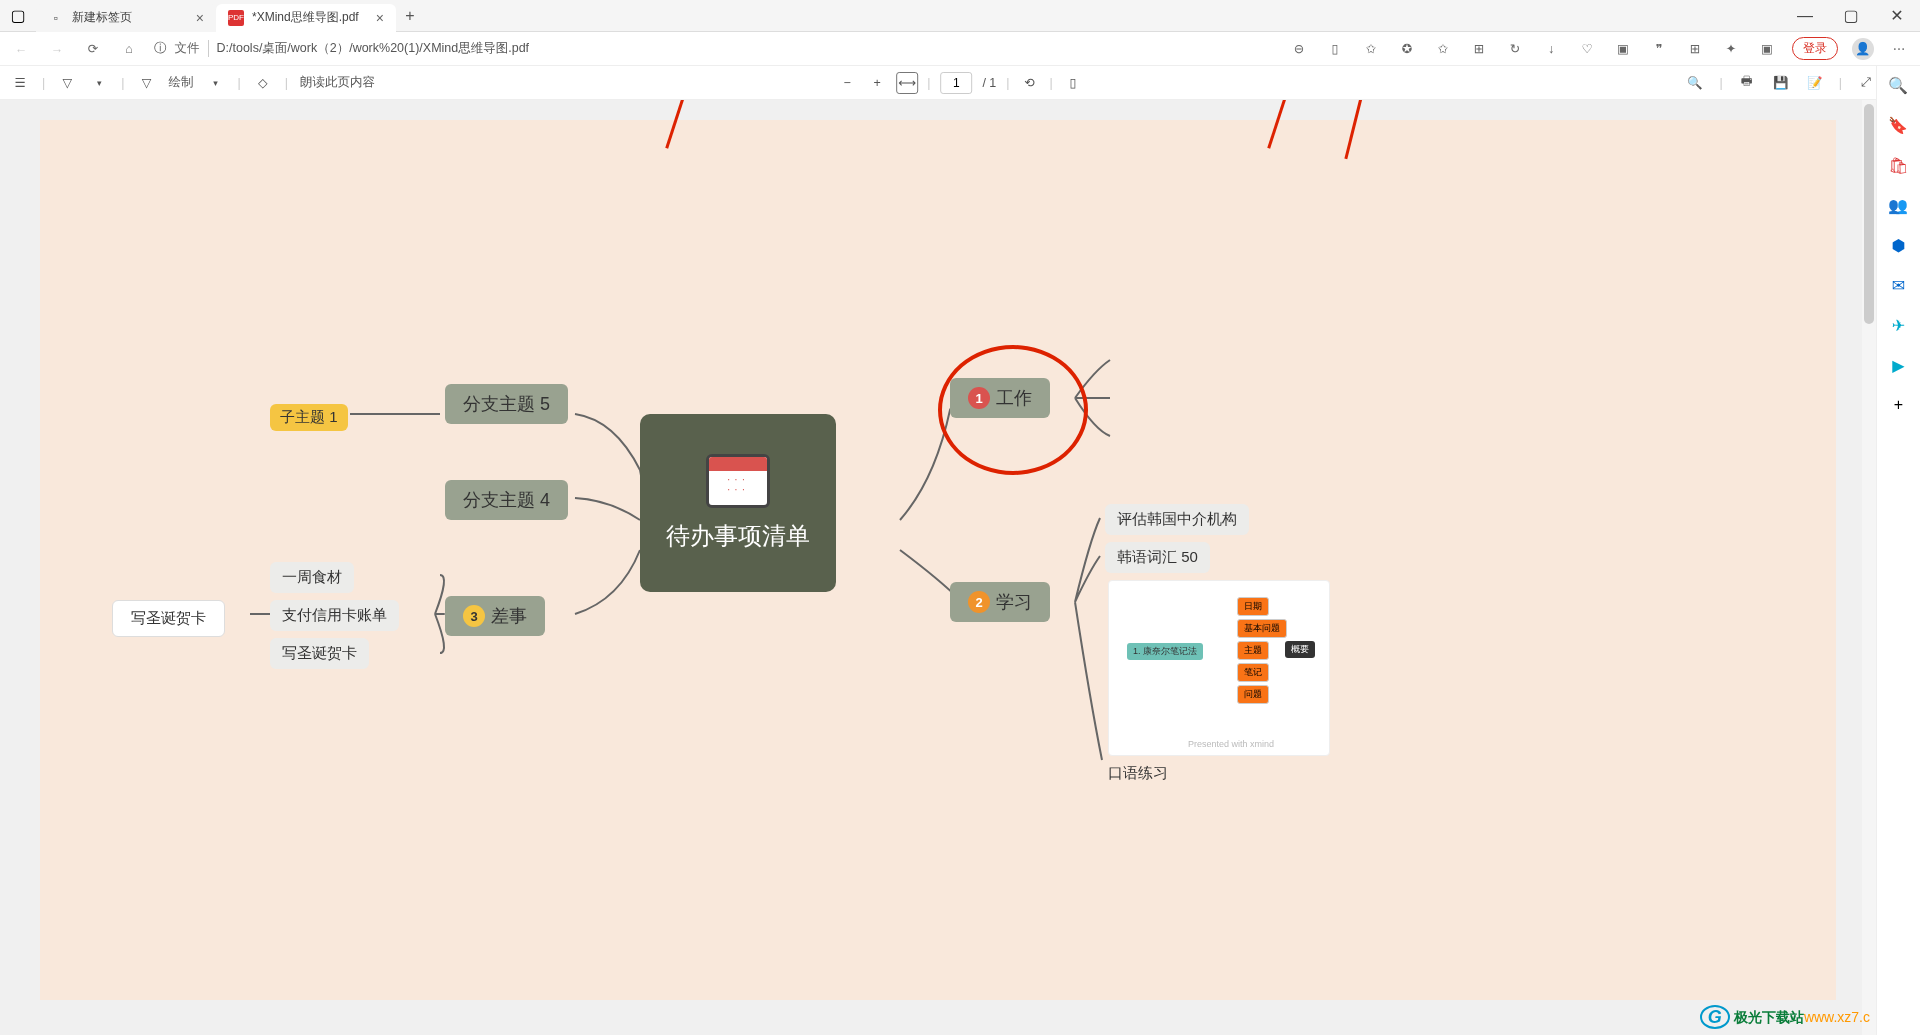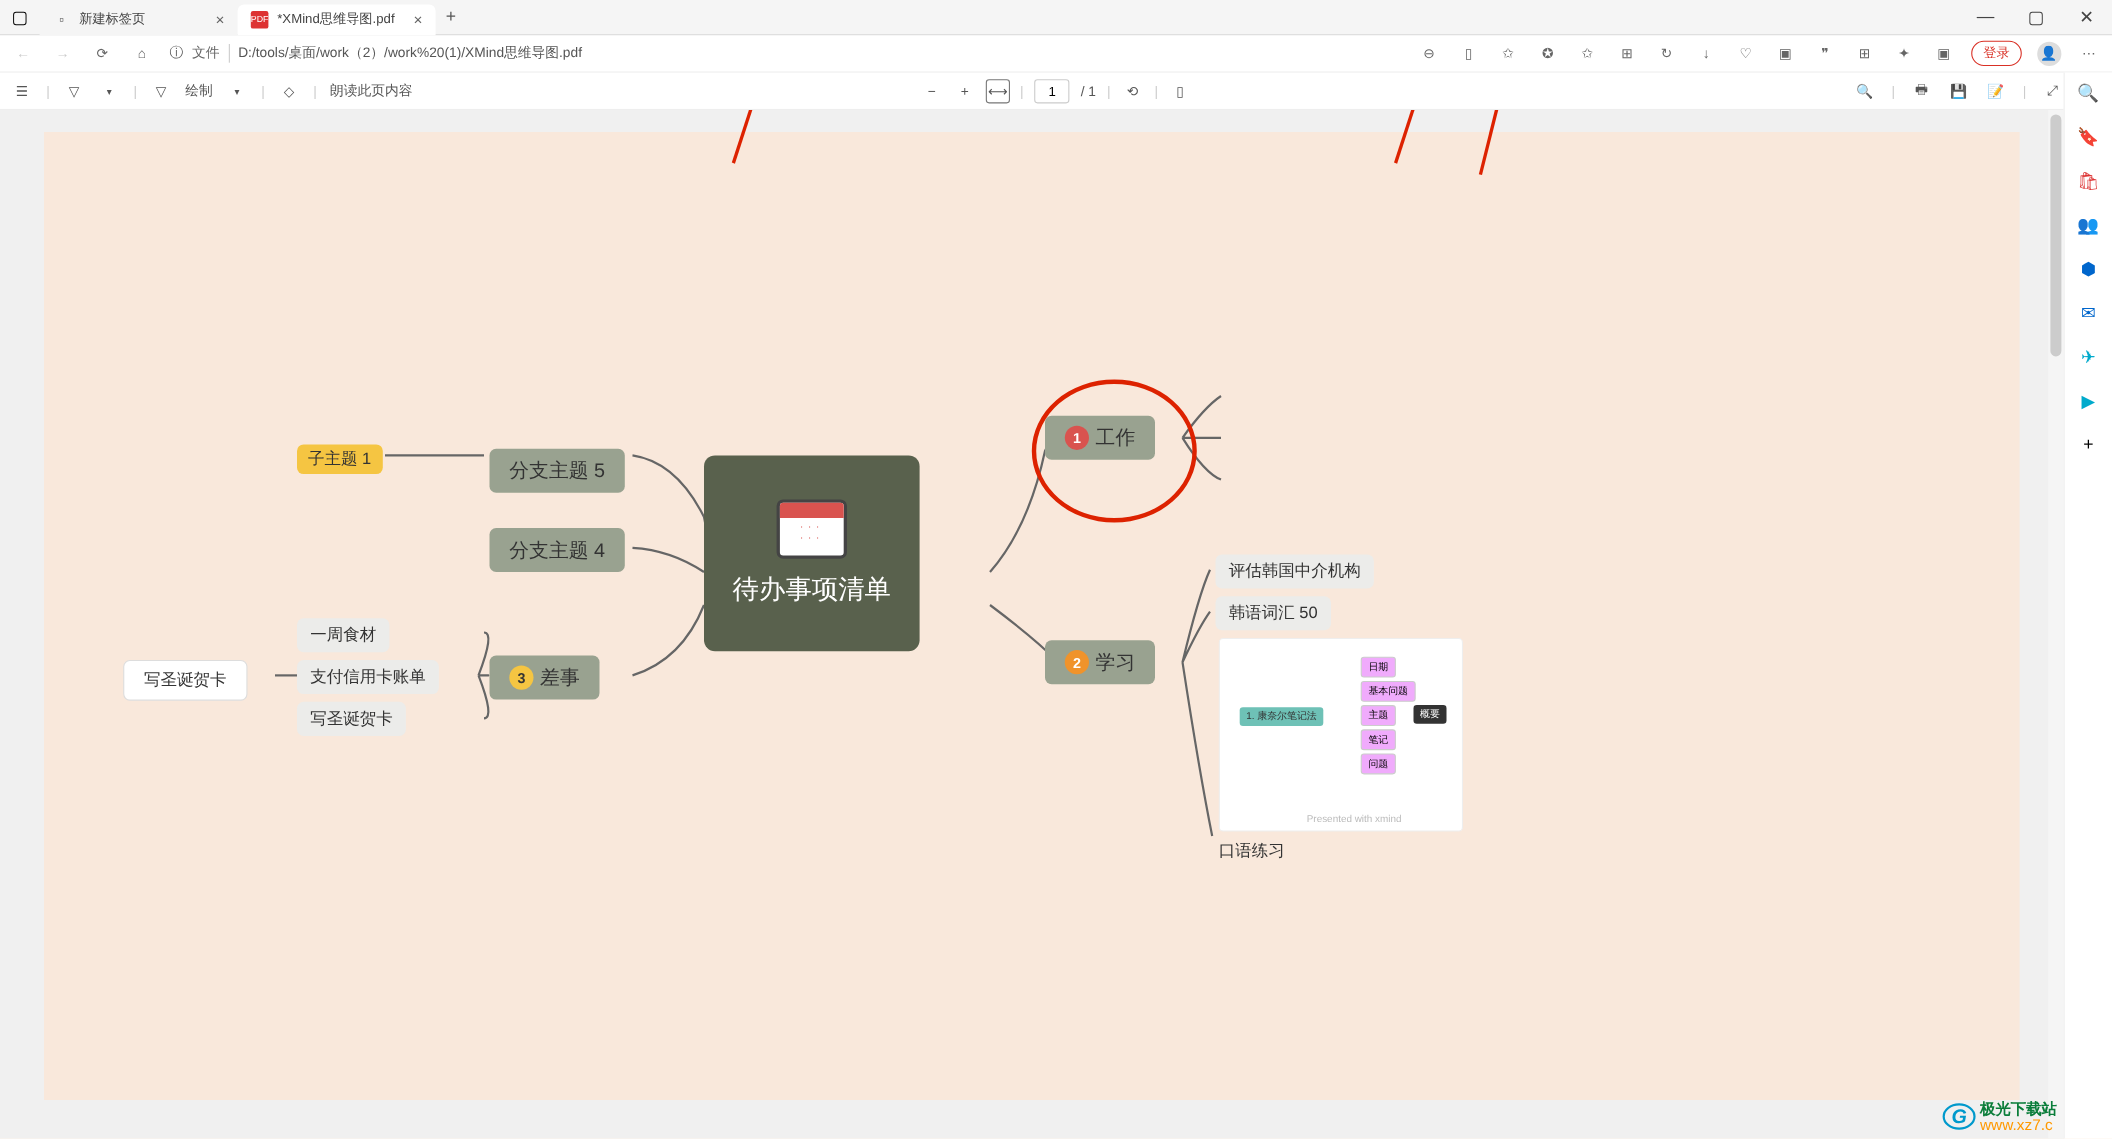--- a/index.html
+++ b/index.html
@@ -55,37 +55,37 @@
 .sub-node { background: #ececea; color: #333; font-size: 15px; padding: 6px 12px; }
 .yellow-node { background: #f5c542; color: #333; font-size: 15px; padding: 4px 10px; }
 .white-box { background: #fff; color: #333; font-size: 15px; border: 1px solid #ddd; }
 .dashed-group { position: absolute; border: 2px dashed #999; border-radius: 12px; padding: 10px; }
 .dashed-group .group-label { position: absolute; top: -16px; left: 12px; background: #888; color: #fff; font-size: 12px; padding: 2px 10px; border-radius: 4px; }
 .num-badge { width: 22px; height: 22px; border-radius: 50%; color: #fff; display: inline-flex; align-items: center; justify-content: center; font-size: 13px; margin-right: 6px; font-weight: bold; }
 .badge-red { background: #d9534f; }
 .badge-orange { background: #f0932b; }
 .badge-yellow { background: #f5c542; color: #333; }
 .mini-map { position: absolute; background: #fff; border: 1px solid #eee; border-radius: 4px; padding: 12px; font-size: 10px; }
-.mini-node { position: absolute; font-size: 9px; padding: 2px 6px; border-radius: 3px; border: 1px solid #ccc; background: #f0abfc; }
+.mini-node { position: absolute; font-size: 9px; padding: 2px 6px; border-radius: 3px; border: 1px solid #ccc; background: #f97316; }
 .mini-center { background: #6ec1b6; color: #333; border: none; }
 .mini-dark { background: #333; color: #fff; border: none; }
 
 
 .arrow { position: absolute; width: 3px; background: #d20; }
 .arrow::before { content: ""; position: absolute; top: -2px; left: -6px; border: 8px solid transparent; border-bottom-color: #d20; }
 .circle-annot { position: absolute; border: 4px solid #d20; border-radius: 50%; }
 
 
 .scrollbar { position: absolute; right: 44px; top: 100px; bottom: 0; width: 14px; background: #f5f5f5; }
 .scrollbar-thumb { position: absolute; left: 2px; right: 2px; top: 4px; height: 220px; background: #ccc; border-radius: 5px; }
 
 
 .watermark { position: absolute; right: 50px; bottom: 6px; font-size: 12px; color: #0a7; display: flex; align-items: center; gap: 4px; }
 .watermark .wm-logo { width: 30px; height: 24px; border-radius: 50%; border: 2px solid #09c; display: flex; align-items: center; justify-content: center; color: #09c; font-weight: bold; font-style: italic; font-size: 18px; }
-.watermark .wm-text { display: flex; flex-direction: column; line-height: 1; }
+.watermark .wm-text { display: flex; flex-direction: row; line-height: 1; }
 .watermark .wm-title { color: #0a7d3a; font-weight: bold; font-size: 14px; }
 .watermark .wm-url { color: #f90; font-size: 14px; }
 </style>
 </head>
 <body>
 
 <div class="title-bar">
   <div class="panel-btn">▢</div>
   <div class="tab">
     <span class="favicon">▫</span>
@@ -205,21 +205,21 @@
     </svg>
 
     <div class="node center-node" style="left:600px;top:294px;">
       <div class="calendar-icon"></div>
       <span>待办事项清单</span>
     </div>
 
     <div class="node yellow-node" style="left:230px;top:284px;">
         <span>子主题 1</span>
       </div>
-    <div class="node branch-node" style="left:405px;top:288px;">
+    <div class="node branch-node" style="left:405px;top:264px;">
         <span>分支主题 5</span>
       </div>
     <div class="node branch-node" style="left:405px;top:360px;">
         <span>分支主题 4</span>
       </div>
 
     <div class="node branch-node" style="left:405px;top:476px;">
       <span class="num-badge badge-yellow">3</span>
       <span>差事</span>
     </div>

